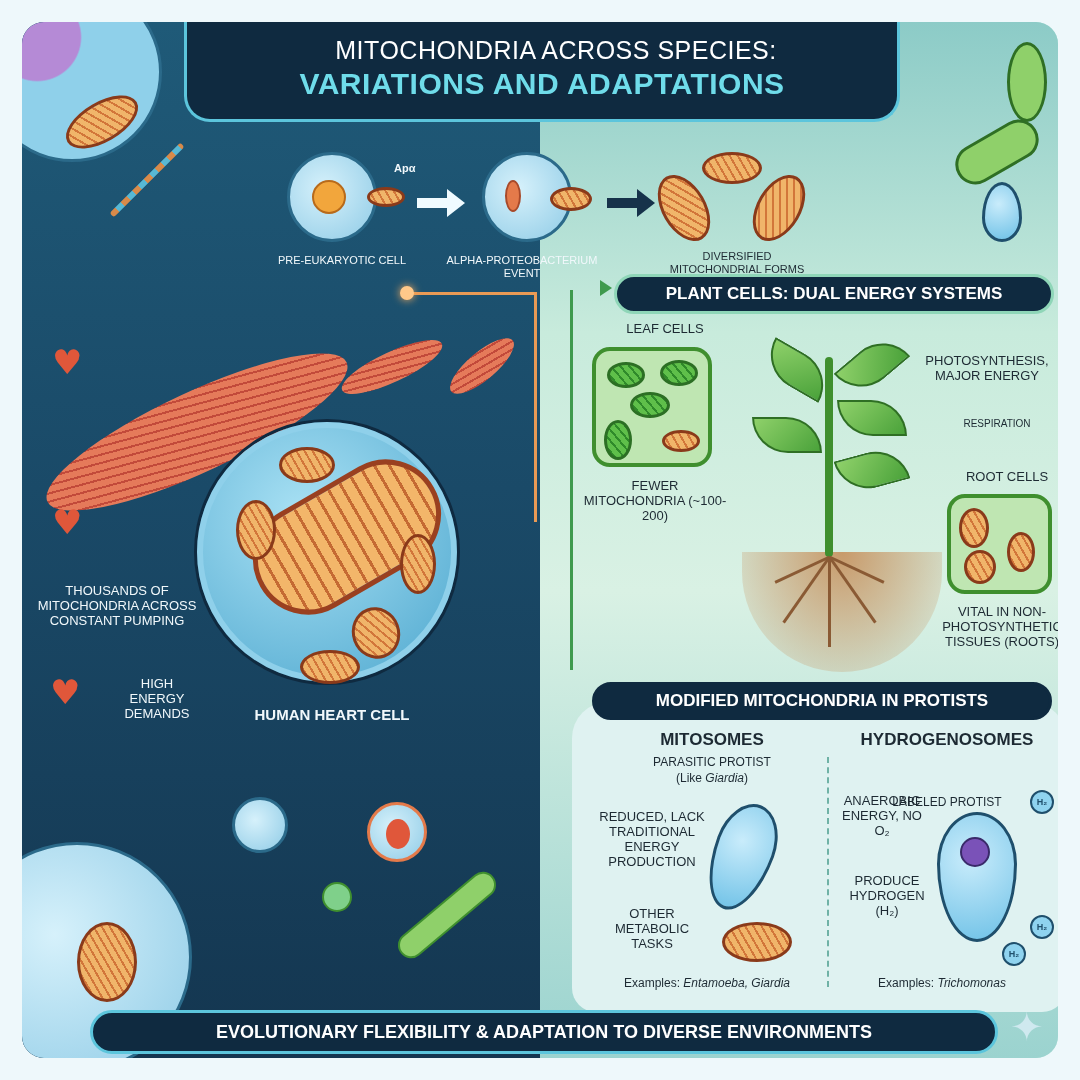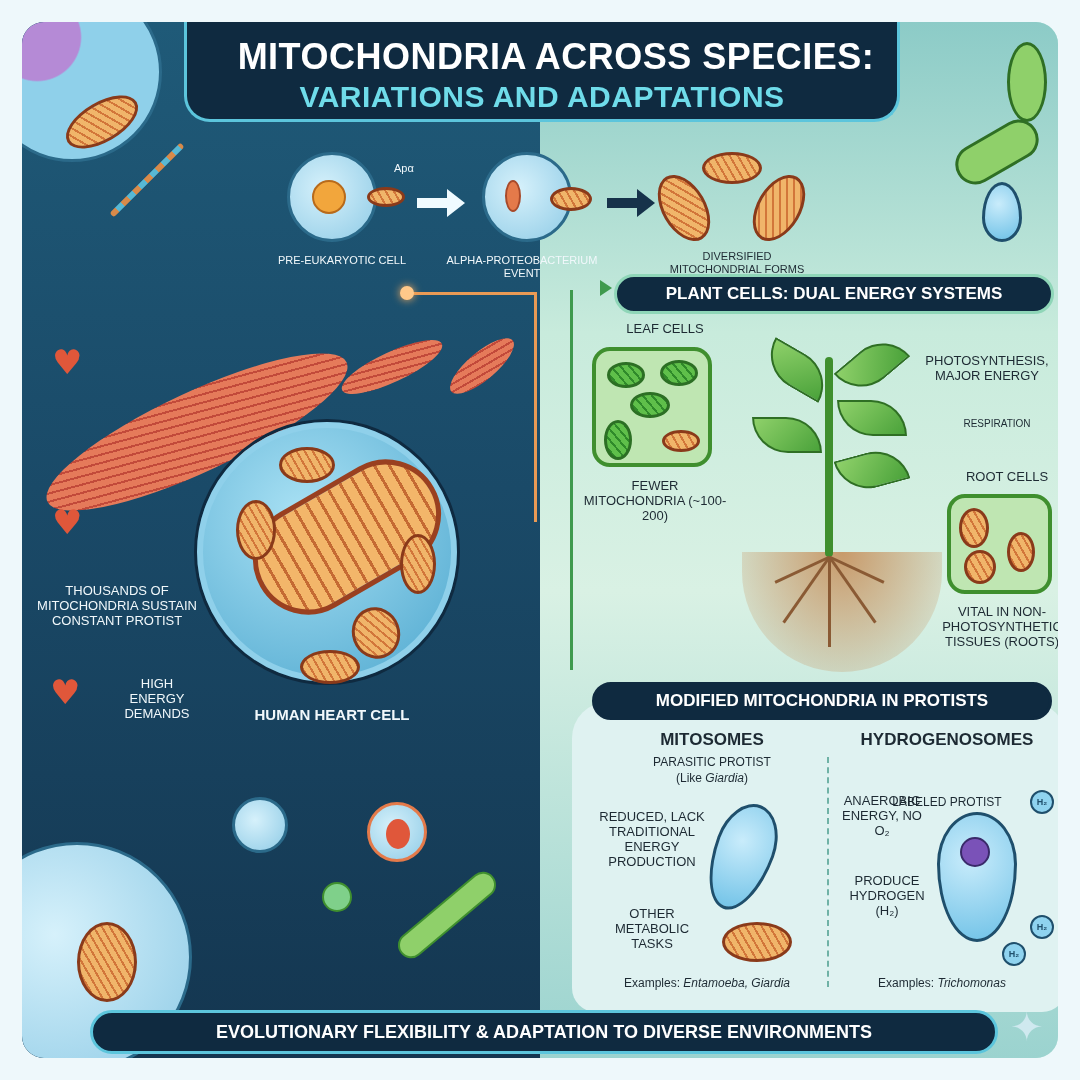--- a/index.html
+++ b/index.html
@@ -19,21 +19,21 @@
     position: absolute; left: 518px; top: 0; width: 518px; height: 1036px;
     background: linear-gradient(180deg, #8ccbc7 0%, #c8ebdc 30%, #d9f1e4 55%, #9bd3cf 100%);
   }
 
   
   .title-box {
     position: absolute; left: 162px; top: 0; width: 716px; height: 100px;
     background: #0f2a40; border: 3px solid #5cc5dc; border-top: none;
     border-radius: 0 0 26px 26px; text-align: center; padding-top: 14px;
   }
-  .title-line1 { color: #ffffff; font-weight: bold; font-size: 36px; letter-spacing: 0.5px; font-family: "Liberation Sans", sans-serif; padding-left: 28px; }
+  .title-line1 { color: #ffffff; font-weight: normal; font-size: 25px; letter-spacing: 0.5px; font-family: "Liberation Sans", sans-serif; padding-left: 28px; }
   .title-line2 { color: #6fdcea; font-weight: bold; font-size: 30px; letter-spacing: 0.5px; font-family: "Liberation Sans", sans-serif; margin-top: 2px; }
 
   
   .pill {
     position: absolute; background: #0f2a40; color: #fff; font-weight: bold;
     font-family: "Liberation Sans", sans-serif; border-radius: 22px;
     border: 3px solid #5cc5dc; display: flex; align-items: center; justify-content: center;
     white-space: nowrap;
   }
   .pill.green { border-color: #8fd6b8; }
@@ -111,21 +111,21 @@
 
   <div class="title-box">
     <div class="title-line1">MITOCHONDRIA ACROSS SPECIES:</div>
     <div class="title-line2">VARIATIONS AND ADAPTATIONS</div>
   </div>
 
   <div class="cell-blue" style="left:265px; top:130px; width:90px; height:90px;">
     <div class="dot" style="left:22px; top:25px; width:34px; height:34px; background:#f2a63c; border:2px solid #b86a1a;"></div>
   </div>
   <div class="mito" style="left:345px; top:165px; width:38px; height:20px;"></div>
-  <div class="lbl light" style="left:372px; top:140px; font-size:11px; font-weight:normal;">Apα</div>
+  <div class="lbl light" style="left:372px; top:140px; font-size:11px; font-weight:bold;">Apα</div>
   <div class="line" style="left:395px; top:176px; width:30px; height:10px; background:#f0fbff;"></div>
   <div class="arrow-r" style="left:425px; top:167px; border-left:18px solid #f0fbff;"></div>
   <div class="cell-blue" style="left:460px; top:130px; width:90px; height:90px;">
     <div class="dot" style="left:20px; top:25px; width:16px; height:32px; background:#e47a4a; border:2px solid #a84a2a;"></div>
   </div>
   <div class="mito" style="left:528px; top:165px; width:42px; height:24px;"></div>
   <div class="line" style="left:585px; top:176px; width:30px; height:10px; background:#16324a;"></div>
   <div class="arrow-r" style="left:615px; top:167px; border-left:18px solid #16324a;"></div>
   <div class="mito" style="left:640px; top:150px; width:44px; height:72px; transform:rotate(-30deg);"></div>
   <div class="mito" style="left:680px; top:130px; width:60px; height:32px;"></div>
@@ -144,21 +144,21 @@
   <div style="position:absolute; left:28px; top:650px; color:#e0573a; font-size:34px;">♥</div>
 
   <div class="zoom-circle"></div>
   <div class="big-mito"></div>
   <div class="mito" style="left:257px; top:425px; width:56px; height:36px;"></div>
   <div class="mito" style="left:214px; top:478px; width:40px; height:60px;"></div>
   <div class="mito" style="left:378px; top:512px; width:36px; height:60px;"></div>
   <div class="mito" style="left:330px; top:585px; width:48px; height:52px; transform:rotate(-20deg);"></div>
   <div class="mito" style="left:278px; top:628px; width:60px; height:34px;"></div>
 
-  <div class="lbl light" style="left:10px; top:562px; width:170px; font-size:13px; font-weight:normal;">THOUSANDS OF MITOCHONDRIA SUSTAIN CONSTANT PROTIST</div>
+  <div class="lbl light" style="left:10px; top:562px; width:170px; font-size:13px; font-weight:normal;">THOUSANDS OF MITOCHONDRIA ACROSS CONSTANT PUMPING</div>
   <div class="lbl light" style="left:95px; top:655px; width:80px; font-size:13px; font-weight:normal;">HIGH ENERGY DEMANDS</div>
   <div class="lbl light" style="left:200px; top:684px; width:220px; font-size:15px;">HUMAN HEART CELL</div>
 
   <div class="line" style="left:385px; top:270px; width:130px; height:3px; background:#e99a55;"></div>
   <div class="line" style="left:512px; top:270px; width:3px; height:230px; background:#e99a55;"></div>
   <div class="dot" style="left:378px; top:264px; width:14px; height:14px; background:#ffc98a; box-shadow:0 0 8px #ffb060;"></div>
 
   <div class="cell-blue" style="left:210px; top:775px; width:56px; height:56px;"></div>
   <div class="cell-blue" style="left:345px; top:780px; width:60px; height:60px; border-color:#e47a4a;">
     <div class="dot" style="left:16px; top:14px; width:24px; height:30px; background:#e0573a;"></div>

